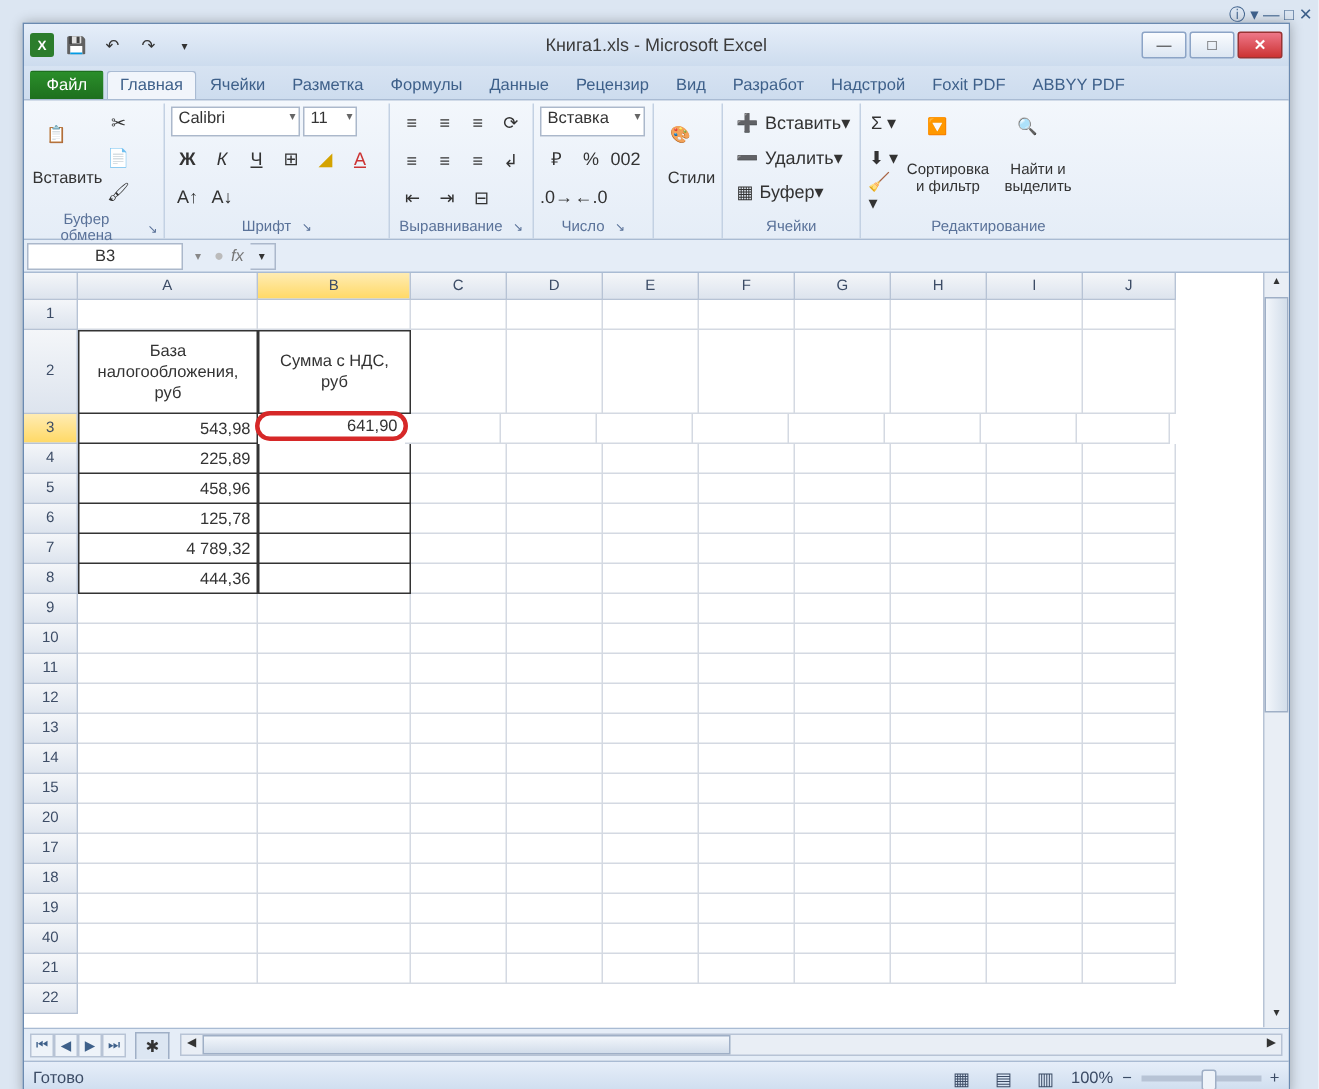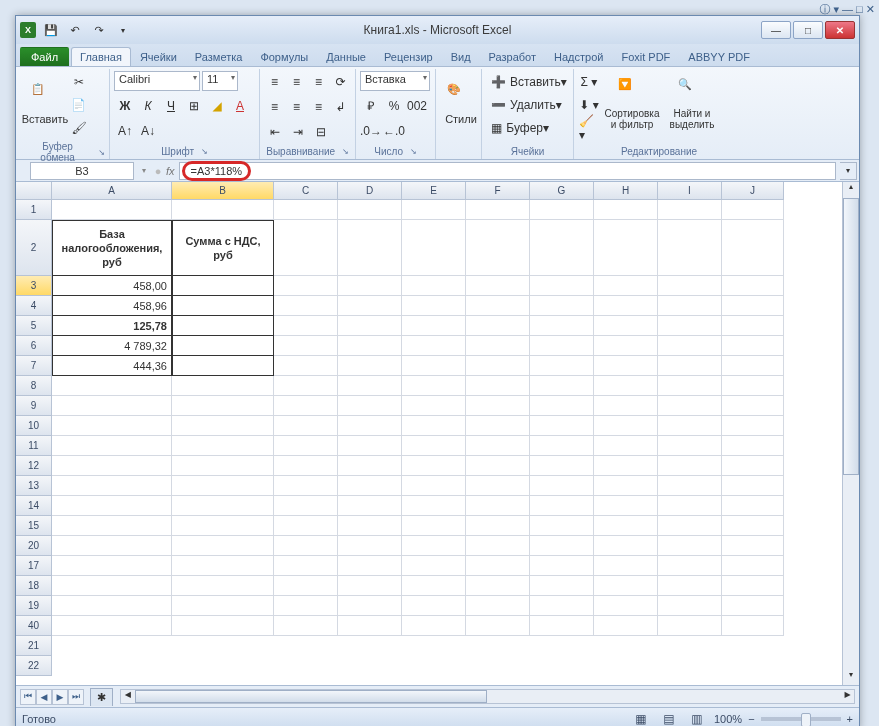--- a/index.html
+++ b/index.html
@@ -21,36 +21,36 @@
 .rgroup { border-right: 1px solid #c3d1e3; padding: 2px 4px 0; display: flex; flex-direction: column; justify-content: space-between; }
 .rglabel { font-size: 10px; color: #5a7299; text-align: center; padding: 2px 0; display: flex; justify-content: center; align-items: center; gap: 3px; }
 .rgbtns { display: flex; gap: 2px; flex-wrap: wrap; align-items: flex-start; }
 .bigbtn { width: 42px; height: 66px; display: flex; flex-direction: column; align-items: center; justify-content: center; padding: 2px; border: 1px solid transparent; border-radius: 3px; }
 .bigbtn-icon { width: 28px; height: 28px; margin-bottom: 2px; }
 .smbtn { width: 22px; height: 22px; display: flex; align-items: center; justify-content: center; border: 1px solid transparent; border-radius: 2px; font-size: 12px; }
 .selbox { height: 20px; background: #fff; border: 1px solid #abb8cb; padding: 1px 14px 1px 4px; font-size: 11px; position: relative; }
 .selbox::after { content: "▾"; position: absolute; right: 2px; font-size: 8px; color: #666; }
 .dlg-launch { font-size: 8px; color: #5a7299; margin-left: 4px; }
 .namebox-row { height: 22px; display: flex; align-items: center; border-bottom: 1px solid #a9bbd3; background: #e5edf7; padding: 1px 2px; gap: 4px; }
-.namebox { width: 104px; height: 18px; background: #fff; border: 1px solid #abb8cb; padding: 1px 6px; font-size: 11px; display: flex; align-items: center; justify-content: center; margin-left: 12px; }
+.namebox { width: 104px; height: 18px; background: #fff; border: 1px solid #abb8cb; padding: 1px 6px; font-size: 11px; display: flex; align-items: center; justify-content: center; }
 .fx-label { font-style: italic; font-size: 11px; color: #777; }
 .fbar-wrap { flex: 1; height: 18px; background: #fff; border: 1px solid #abb8cb; padding: 1px 6px; font-size: 11px; display: flex; align-items: center; position: relative; }
 .callout { border: 3px solid #d62828; border-radius: 12px; display: inline-block; padding: 1px 6px; margin-left: -4px; }
 .grid-wrap { height: 503px; overflow: hidden; position: relative; background: #fff; display: flex; }
 .rowhdrs { width: 36px; flex-shrink: 0; }
 .colhdrs { height: 18px; display: flex; }
 .corner { width: 36px; height: 18px; background: linear-gradient(#f4f6f9,#dde4ee); border-right: 1px solid #b7c3d5; border-bottom: 1px solid #b7c3d5; }
 .ch { height: 18px; background: linear-gradient(#f4f6f9,#dde4ee); border-right: 1px solid #b7c3d5; border-bottom: 1px solid #b7c3d5; display: flex; align-items: center; justify-content: center; font-size: 10px; color: #3c4c66; }
 .ch.sel { background: linear-gradient(#ffecb3,#ffd966); }
 .rh { width: 36px; height: 20px; background: linear-gradient(#f4f6f9,#dde4ee); border-right: 1px solid #b7c3d5; border-bottom: 1px solid #b7c3d5; display: flex; align-items: center; justify-content: center; font-size: 10px; color: #3c4c66; }
 .rh.tall { height: 56px; }
 .rh.sel { background: linear-gradient(#ffecb3,#ffd966); }
 .cells { position: relative; flex: 1; }
 .row { display: flex; height: 20px; }
-.row.tall { height: 56px; font-weight: bold; }
+.row.tall { height: 56px; }
 .cell { height: 100%; border-right: 1px solid #d4d9e2; border-bottom: 1px solid #d4d9e2; padding: 2px 4px; font-size: 11px; display: flex; align-items: center; overflow: hidden; }
 .cell.hdr { border: 1px solid #333; justify-content: center; text-align: center; line-height: 1.3; }
 .cell.data { border-left: 1px solid #333; border-right: 1px solid #333; border-bottom: 1px solid #333; justify-content: flex-end; }
 .cell.active-out { border: 3px solid #d62828 !important; border-radius: 10px; margin: -2px; z-index: 5; background: #fff; }
 .sheettabs { height: 22px; display: flex; align-items: center; background: #e5edf7; border-top: 1px solid #a9bbd3; padding: 0 4px; gap: 0; }
 .navbtn { width: 16px; height: 16px; display: flex; align-items: center; justify-content: center; font-size: 9px; color: #3e608a; border: 1px solid #b7c3d5; background: #eef3f9; }
 .stab { padding: 2px 10px; font-size: 11px; background: #dce6f2; border: 1px solid #9fafc6; border-bottom: none; margin-right: -1px; }
 .stab.active { background: #fff; border-bottom: 1px solid #fff; font-weight: bold; }
 .hscroll { flex: 1; height: 15px; margin-left: 8px; background: #e9eef5; border: 1px solid #b7c3d5; position: relative; }
 .hscroll-thumb { position: absolute; left: 14px; width: 48%; top: 0; bottom: 0; background: linear-gradient(#f2f6fb,#d2ddea); border: 1px solid #9fafc6; }
@@ -234,23 +234,20 @@
           <span>Редактирование</span>
         </div>
     </div>
   </div>
 
   <div class="namebox-row">
     <div class="namebox">B3</div>
     <div style="width:12px;text-align:center;color:#888;font-size:8px">▾</div>
     <div style="width:8px;text-align:center;color:#bbb">●</div>
     <span class="fx-label">fx</span>
-    <div class="fbar-wrap">
-      <span class="callout"><span>=A3*118%</span></span>
-    </div>
     <div class="expand-fb">▾</div>
   </div>
 
   <div class="grid-wrap">
     <div class="grid-main">
       <div style="display:flex">
         <div class="corner"></div>
         <div id="colhdr-slot" class="colhdrs">
             <div class="ch" style="width: 120px;">A</div>
             <div class="ch sel" style="width: 102px;">B</div>
@@ -311,21 +308,33 @@
               <div class="cell" style="width: 64px;"></div>
               <div class="cell" style="width: 64px;"></div>
               <div class="cell" style="width: 64px;"></div>
               <div class="cell" style="width: 64px;"></div>
               <div class="cell" style="width: 64px;"></div>
               <div class="cell" style="width: 64px;"></div>
               <div class="cell" style="width: 64px;"></div>
               <div class="cell" style="width: 62px;"></div>
             </div>
             <div class="row">
-              <div class="cell data" style="width: 120px;">458,00</div>
+              <div class="cell data" style="width: 120px;">543,98</div>
+              <div class="cell data active-out" style="width: 102px;">641,90</div>
+              <div class="cell" style="width: 64px;"></div>
+              <div class="cell" style="width: 64px;"></div>
+              <div class="cell" style="width: 64px;"></div>
+              <div class="cell" style="width: 64px;"></div>
+              <div class="cell" style="width: 64px;"></div>
+              <div class="cell" style="width: 64px;"></div>
+              <div class="cell" style="width: 64px;"></div>
+              <div class="cell" style="width: 62px;"></div>
+            </div>
+            <div class="row">
+              <div class="cell data" style="width: 120px;">225,89</div>
               <div class="cell data" style="width: 102px; border-left: 1px solid rgb(51, 51, 51); border-right: 1px solid rgb(51, 51, 51); border-bottom: 1px solid rgb(51, 51, 51);"></div>
               <div class="cell" style="width: 64px;"></div>
               <div class="cell" style="width: 64px;"></div>
               <div class="cell" style="width: 64px;"></div>
               <div class="cell" style="width: 64px;"></div>
               <div class="cell" style="width: 64px;"></div>
               <div class="cell" style="width: 64px;"></div>
               <div class="cell" style="width: 64px;"></div>
               <div class="cell" style="width: 62px;"></div>
             </div>
@@ -335,21 +344,21 @@
               <div class="cell" style="width: 64px;"></div>
               <div class="cell" style="width: 64px;"></div>
               <div class="cell" style="width: 64px;"></div>
               <div class="cell" style="width: 64px;"></div>
               <div class="cell" style="width: 64px;"></div>
               <div class="cell" style="width: 64px;"></div>
               <div class="cell" style="width: 64px;"></div>
               <div class="cell" style="width: 62px;"></div>
             </div>
             <div class="row">
-              <div class="cell data" style="width: 120px; font-weight: bold;">125,78</div>
+              <div class="cell data" style="width: 120px;">125,78</div>
               <div class="cell data" style="width: 102px; border-left: 1px solid rgb(51, 51, 51); border-right: 1px solid rgb(51, 51, 51); border-bottom: 1px solid rgb(51, 51, 51);"></div>
               <div class="cell" style="width: 64px;"></div>
               <div class="cell" style="width: 64px;"></div>
               <div class="cell" style="width: 64px;"></div>
               <div class="cell" style="width: 64px;"></div>
               <div class="cell" style="width: 64px;"></div>
               <div class="cell" style="width: 64px;"></div>
               <div class="cell" style="width: 64px;"></div>
               <div class="cell" style="width: 62px;"></div>
             </div>

